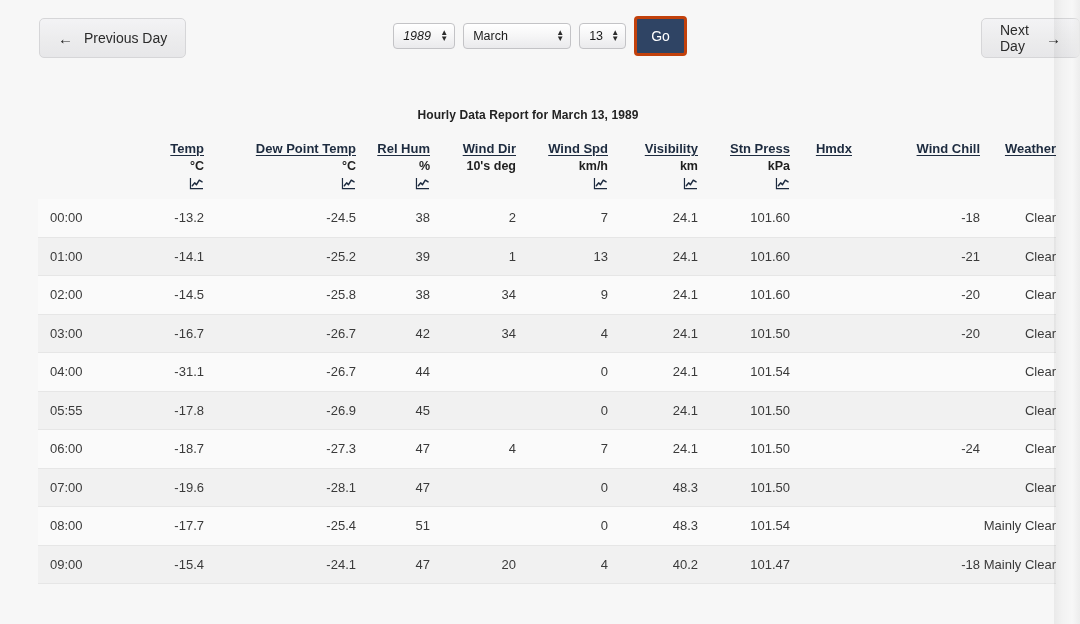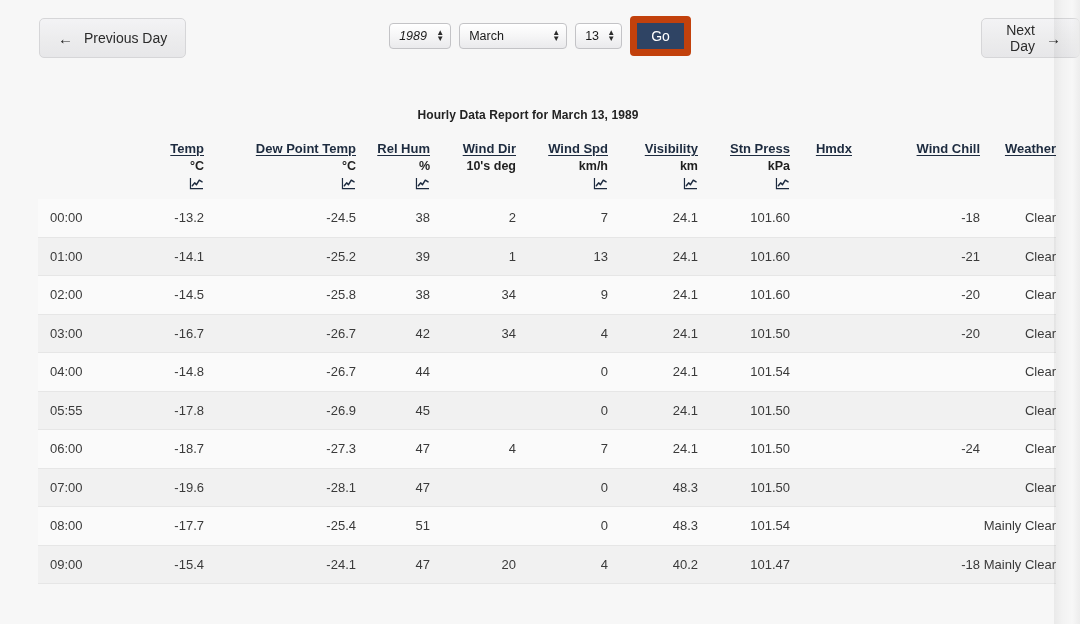--- a/index.html
+++ b/index.html
@@ -56,21 +56,21 @@
     justify-content: center;
     gap: 11px;
     padding: 0 18px;
     font-size: 14px;
     color: #2b2b2b;
     cursor: pointer;
     user-select: none;
   }
 
   .nav-btn.prev { left: 39px; }
-  .nav-btn.next { left: 981px; text-align: right; }
+  .nav-btn.next { left: 981px; }
 
   .arrow-glyph {
     font-size: 15px;
     line-height: 1;
     color: #1d1d1d;
     display: inline-block;
   }
 
   
   .date-picker {
@@ -128,21 +128,21 @@
   .sel-month { width: 108px; }
   .sel-day   { width: 47px; }
 
   .go-btn {
     height: 40px;
     min-width: 50px;
     margin-top: -7px;
     margin-left: 0;
     box-sizing: border-box;
     background: #2f4464;
-    border: 7px solid #c2410c;
+    border: 3px solid #c2410c;
     border-radius: 4px;
     color: #ffffff;
     font-size: 14px;
     display: flex;
     align-items: center;
     justify-content: center;
     padding: 0 14px;
     cursor: pointer;
     user-select: none;
   }
@@ -449,21 +449,21 @@
             <td>34</td>
             <td>4</td>
             <td>24.1</td>
             <td>101.50</td>
             <td>&nbsp;</td>
             <td>-20</td>
             <td>Clear</td>
           </tr>
           <tr class="odd">
             <td class="time-cell">04:00</td>
-            <td>-14.8</td>
+            <td>-31.1</td>
             <td>-26.7</td>
             <td>44</td>
             <td>&nbsp;</td>
             <td>0</td>
             <td>24.1</td>
             <td>101.54</td>
             <td>&nbsp;</td>
             <td>&nbsp;</td>
             <td>Clear</td>
           </tr>

